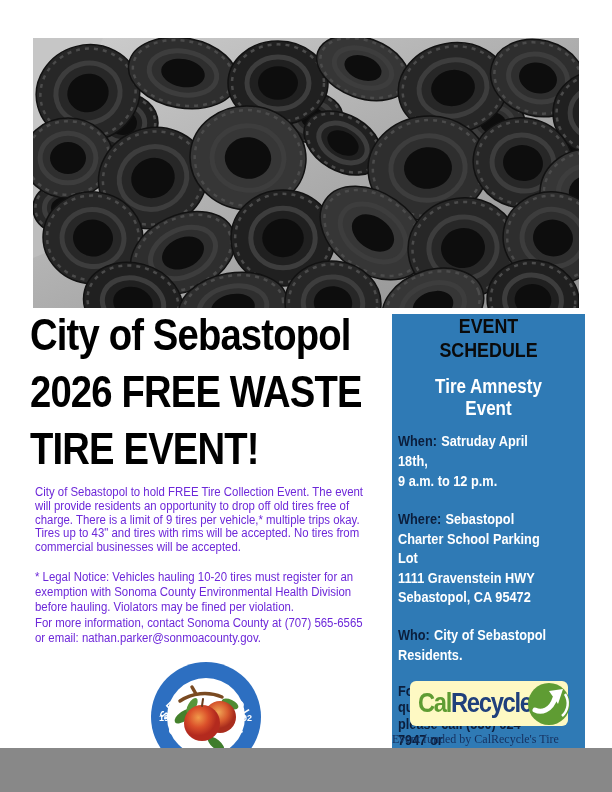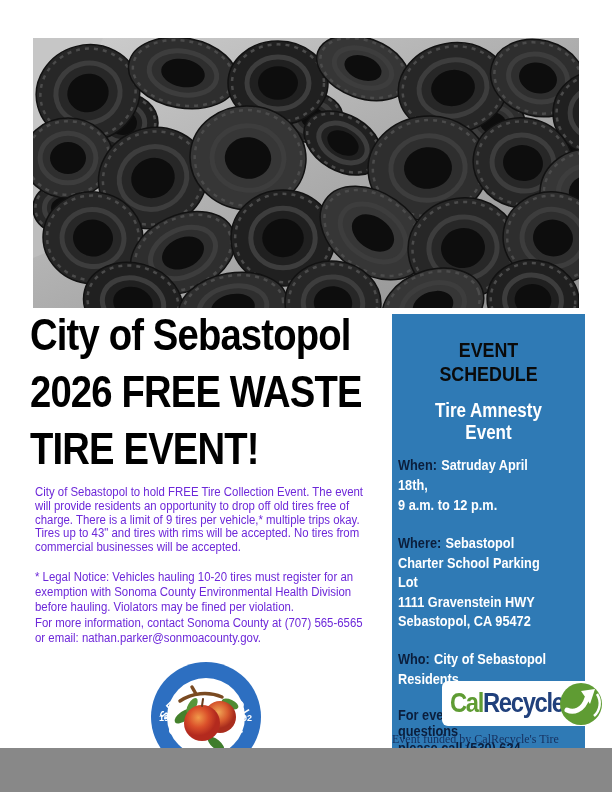--- a/index.html
+++ b/index.html
@@ -20,21 +20,21 @@
   .body-copy{position:absolute;left:35px;top:486px;width:380px;color:#6d28d9;}
   .body-copy .para{
     font-size:12px;line-height:13.8px;white-space:pre-line;
     transform:scaleX(0.95);transform-origin:left top;
   }
   .body-copy .para.legal{margin-top:15px;line-height:15.2px;}
   .body-copy .para.more{line-height:15.2px;}
   
   .panel{
     position:absolute;left:392px;top:314px;width:193px;height:452px;
-    background:#2f7ab5;box-sizing:border-box;padding:24px 6px 0 6px;
+    background:#2f7ab5;box-sizing:border-box;padding:0 6px 0 6px;
   }
   .cond{transform-origin:left top;transform:scaleX(0.85);}
   .cond.center{transform-origin:center top;}
   .panel-heading{
     color:#0a0a0a;font-weight:700;font-size:21px;line-height:24px;
     text-align:center;letter-spacing:0px;width:100%;
   }
   .panel-subtitle{
     color:#ffffff;font-weight:700;font-size:20px;line-height:22px;
     text-align:center;margin-top:13px;width:100%;
@@ -42,21 +42,21 @@
   .panel-block{margin-top:0;font-weight:700;font-size:15px;line-height:19.5px;}
   .panel-block .lbl{color:#0b1e3c;margin-right:5px;}
   .panel-block .val{color:#ffffff;white-space:pre-line;}
   .pb-when{margin-top:12px;line-height:20px;}
   .pb-where{margin-top:18px;}
   .pb-who{margin-top:18px;line-height:20px;}
   .pb-contact{margin-top:18px;color:#0b1e3c;font-weight:700;font-size:15px;line-height:16.5px;white-space:pre-line;}
   
   .calrecycle-box{
     position:absolute;left:18px;top:367px;width:158px;height:45px;
-    background:#ffffff;border-radius:6px;display:flex;align-items:center;margin-left:32px;
+    background:#fef9c3;border-radius:6px;display:flex;align-items:center;
   }
   .cr-text{display:flex;align-items:baseline;margin-left:8px;
     transform:scaleX(0.88);transform-origin:left center;}
   .cr-cal{color:#5f9c33;font-weight:700;font-size:27px;letter-spacing:-1.5px;}
   .cr-recycle{color:#20407c;font-weight:700;font-size:27px;letter-spacing:-1.5px;}
   .cr-arrow{position:absolute;right:-3px;top:1px;}
   .funding-note{
     position:absolute;left:0;top:418px;width:100%;
     font-family:"Liberation Serif",serif;color:#16305e;
     font-size:12px;line-height:15px;text-align:left;white-space:pre-line;

